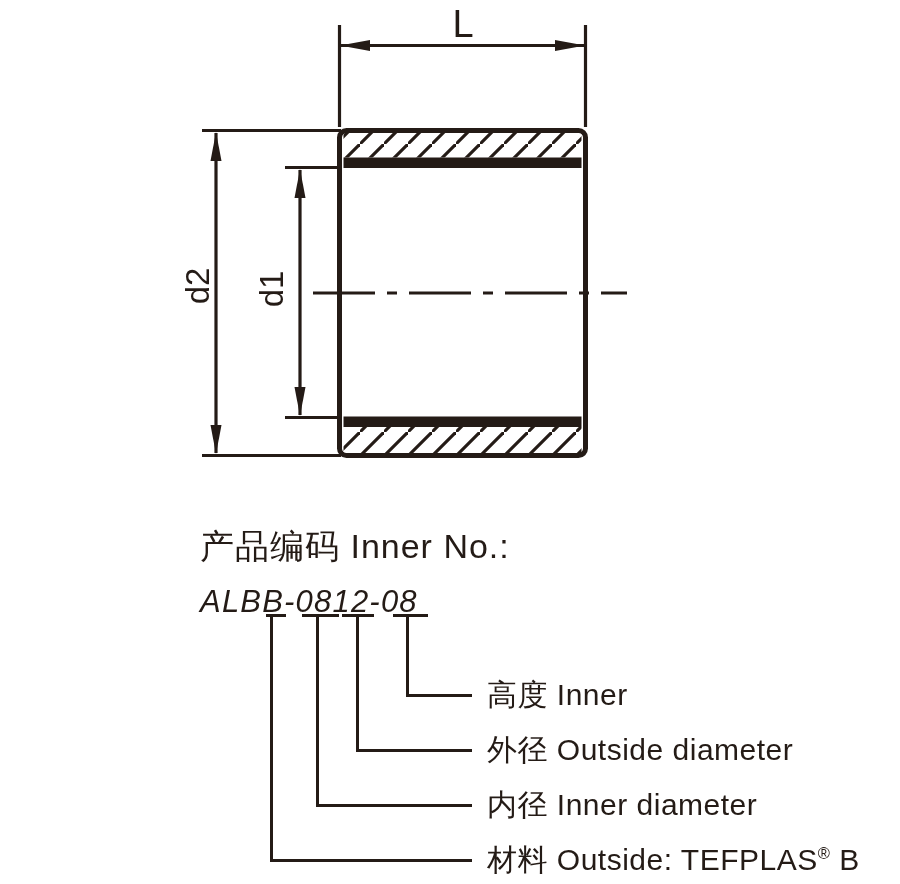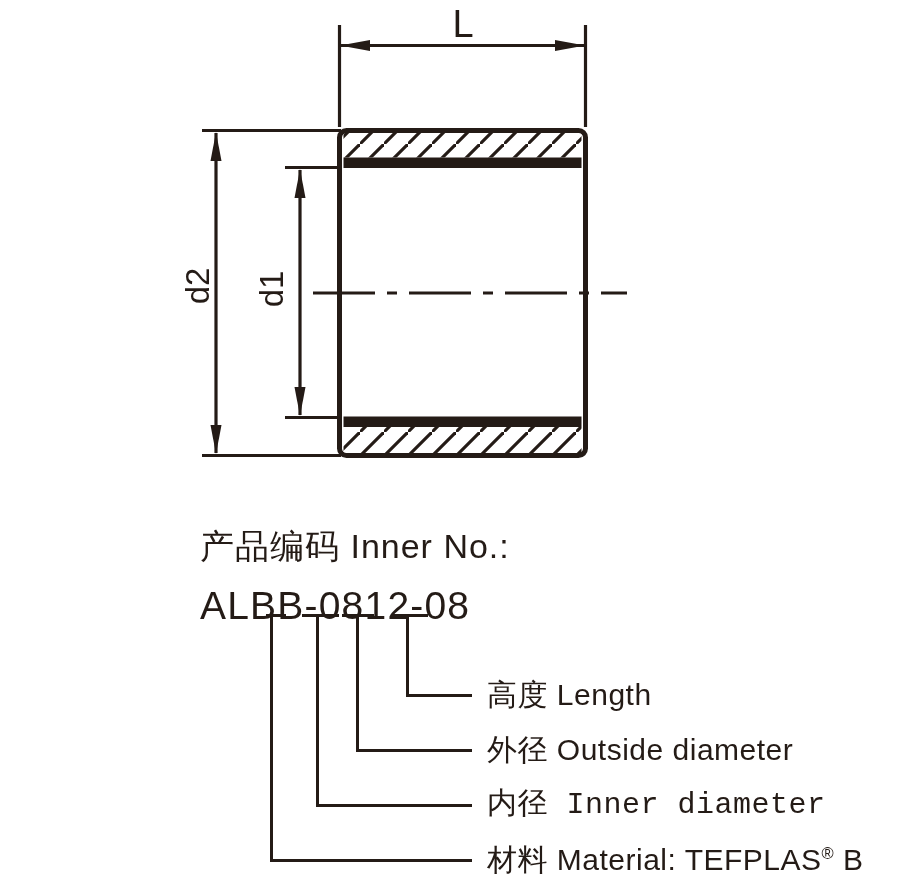--- a/index.html
+++ b/index.html
@@ -7,22 +7,22 @@
     position:relative;width:900px;height:884px;background:#ffffff;overflow:hidden;
     font-family:"Liberation Sans","DejaVu Sans",sans-serif;color:#241b16;
   }
   .drawing-svg{position:absolute;left:0;top:0;}
   .svg-label{font-family:"Liberation Sans","DejaVu Sans",sans-serif;fill:#241b16;}
   .heading{
     position:absolute;left:200px;top:527px;font-size:34px;letter-spacing:1px;
     line-height:1.15;white-space:nowrap;
   }
   .part-number{
-    position:absolute;left:200px;top:585px;font-size:39px;letter-spacing:1.2px;
-    line-height:1.1;white-space:nowrap;
+    position:absolute;left:200px;top:585px;font-size:31px;letter-spacing:1.2px;
+    line-height:1.1;white-space:nowrap;font-style:italic;
   }
   .uline{position:absolute;height:3px;background:#241b16;top:614px;}
   .lv{position:absolute;width:3px;background:#241b16;top:617px;}
   .lh{position:absolute;height:3px;background:#241b16;}
   .callout{
     position:absolute;left:487px;font-size:30px;line-height:30px;
     white-space:nowrap;letter-spacing:0.5px;
   }
   .callout sup{font-size:0.55em;vertical-align:super;line-height:0;}
 </style>
@@ -86,18 +86,18 @@
   <div class="lv" style="left:270px;height:245px;"></div>
   <div class="lv" style="left:316px;height:190px;"></div>
   <div class="lv" style="left:356px;height:135px;"></div>
   <div class="lv" style="left:406px;height:80px;"></div>
 
   <div class="lh" style="left:406px;top:694px;width:66px;"></div>
   <div class="lh" style="left:356px;top:749px;width:116px;"></div>
   <div class="lh" style="left:316px;top:804px;width:156px;"></div>
   <div class="lh" style="left:270px;top:859px;width:202px;"></div>
 
-  <div class="callout" style="top:680px;"><span>高度 Length</span><sup></sup><span></span></div>
+  <div class="callout" style="top:680px;"><span>高度 Inner</span><sup></sup><span></span></div>
   <div class="callout" style="top:735px;text-align:center;"><span>外径 Outside diameter</span><sup></sup><span></span></div>
-  <div class="callout" style="top:790px;font-family:Liberation Mono, monospace;"><span>内径 Inner diameter</span><sup></sup><span></span></div>
-  <div class="callout" style="top:845px;"><span>材料 Material: TEFPLAS</span><sup>®</sup><span> B</span></div>
+  <div class="callout" style="top:790px;"><span>内径 Inner diameter</span><sup></sup><span></span></div>
+  <div class="callout" style="top:845px;"><span>材料 Outside: TEFPLAS</span><sup>®</sup><span> B</span></div>
 
 </div>
 
 </body></html>

